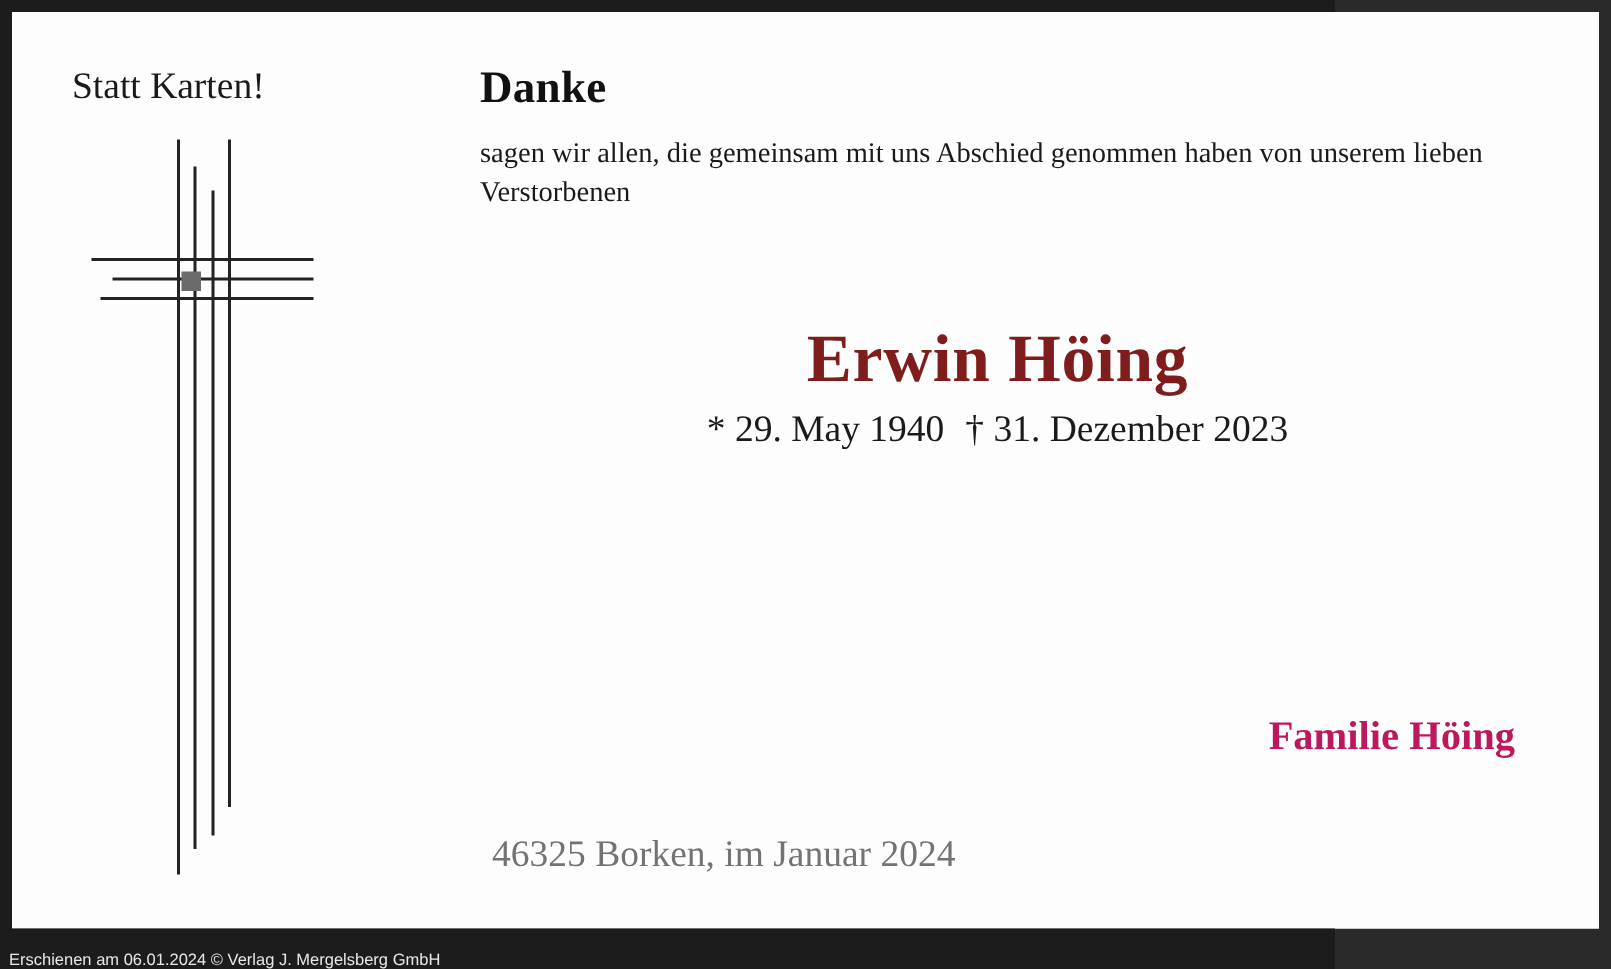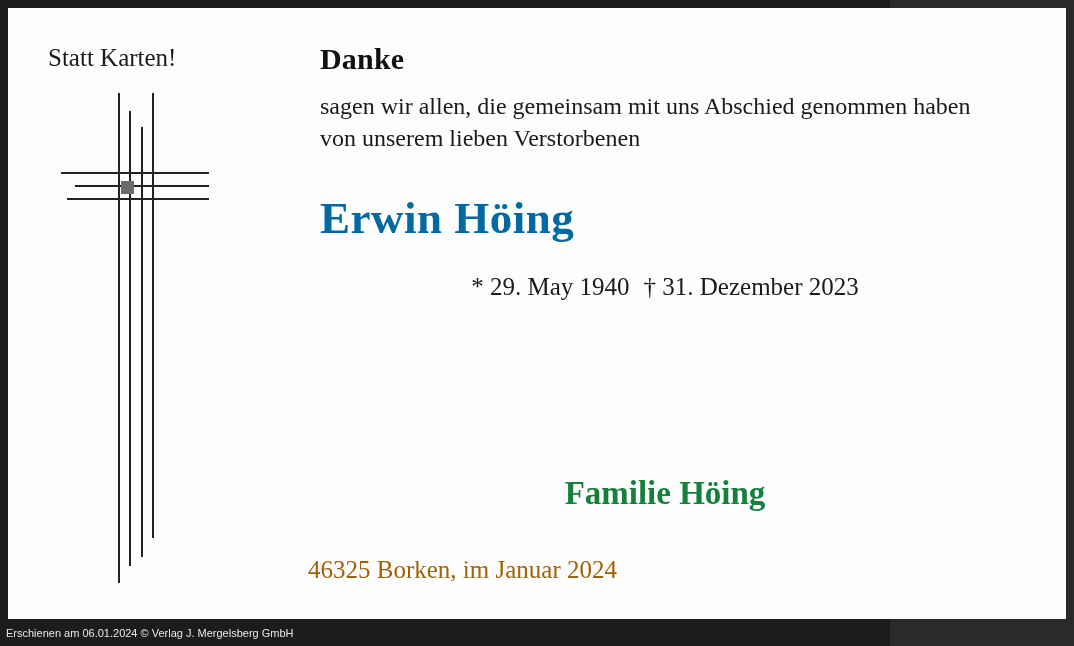--- a/index.html
+++ b/index.html
@@ -96,32 +96,33 @@
     font-size: 30px;
     font-weight: bold;
     color: #111;
     letter-spacing: 0.2px;
   }
   .intro {
     position: absolute;
     left: 12px;
     top: 82px;
     width: 690px;
-    font-size: 24px;
+    font-size: 19px;
     line-height: 1.35;
     color: #1a1a1a;
   }
   .name {
     position: absolute;
     left: 12px;
-    top: 184px;
-    width: 690px;
+    top: 205px;
+    width: 690px;
+    text-align: center;
     font-size: 45px;
     font-weight: bold;
-    color: #0369a1;
+    color: #7f1d1d;
     letter-spacing: 0.5px;
   }
   .dates {
     position: absolute;
     left: 12px;
     top: 265px;
     width: 690px;
     text-align: center;
     font-size: 25px;
     color: #1a1a1a;
@@ -137,46 +138,46 @@
     width: 700px;
     font-size: 24px;
     line-height: 1.38;
     color: #1a1a1a;
   }
   .family {
     position: absolute;
     left: 12px;
     top: 467px;
     width: 690px;
-    text-align: center;
-    font-size: 33px;
+    text-align: right;
+    font-size: 27px;
     font-weight: bold;
-    color: #15803d;
+    color: #be185d;
   }
   .place {
     position: absolute;
-    left: 0;
+    left: 20px;
     top: 548px;
     font-size: 25px;
-    color: #a16207;
+    color: #737373;
   }
 
   
   .footer {
     position: absolute;
     left: 0;
     bottom: 0;
     width: 100%;
     height: 27px;
     background: #1c1c1c;
     color: #e8e8e8;
     font-family: "Liberation Sans", sans-serif;
     font-size: 11px;
     display: flex;
-    align-items: center;
+    align-items: flex-end;
   }
   .footer span {
     padding-left: 6px;
     white-space: nowrap;
   }
 </style>
 </head>
 <body>
 
 <div class="page">

